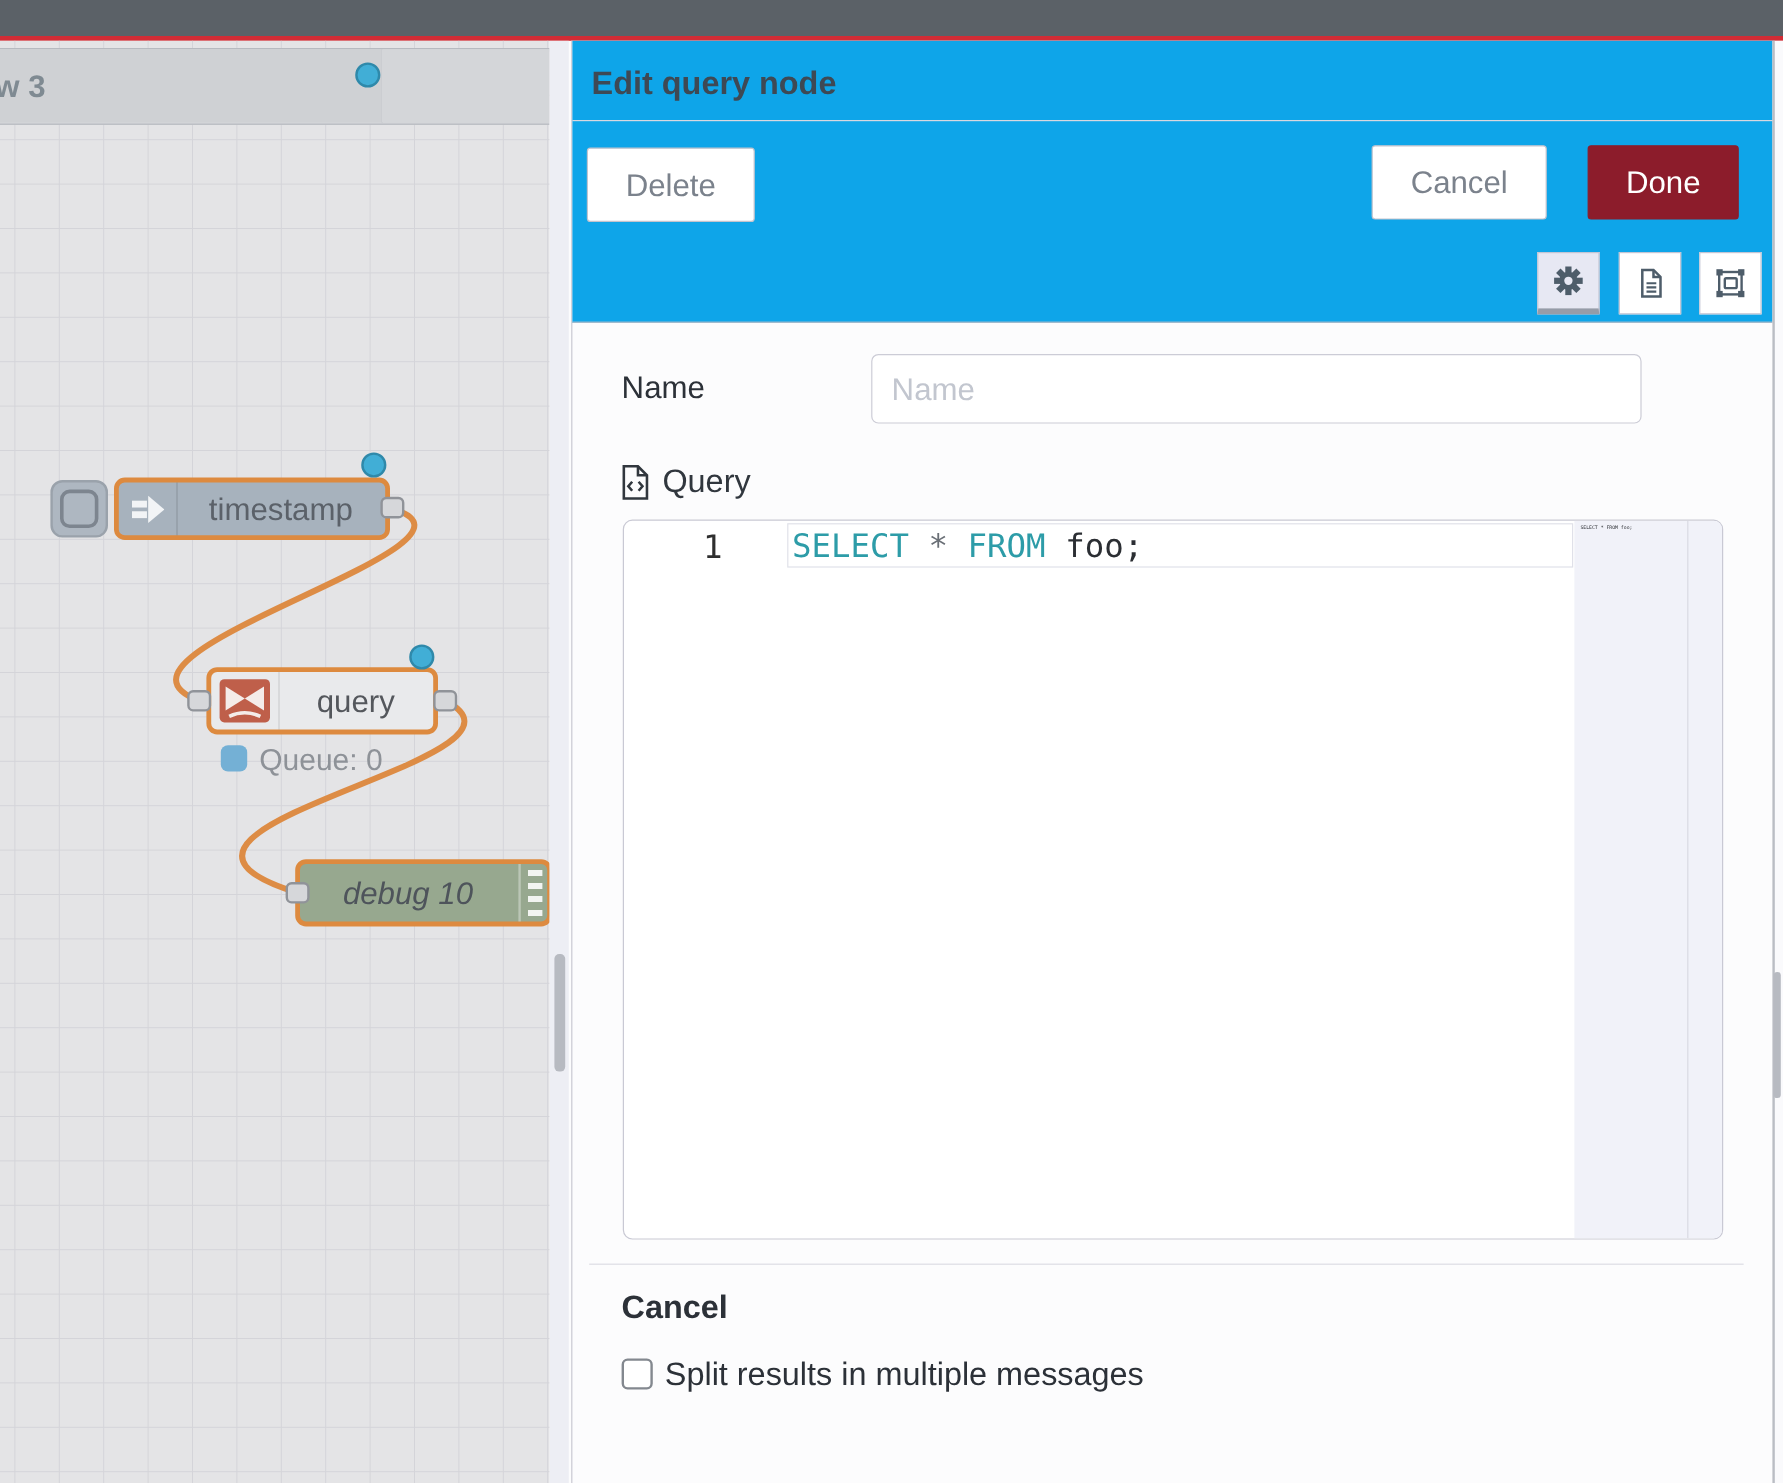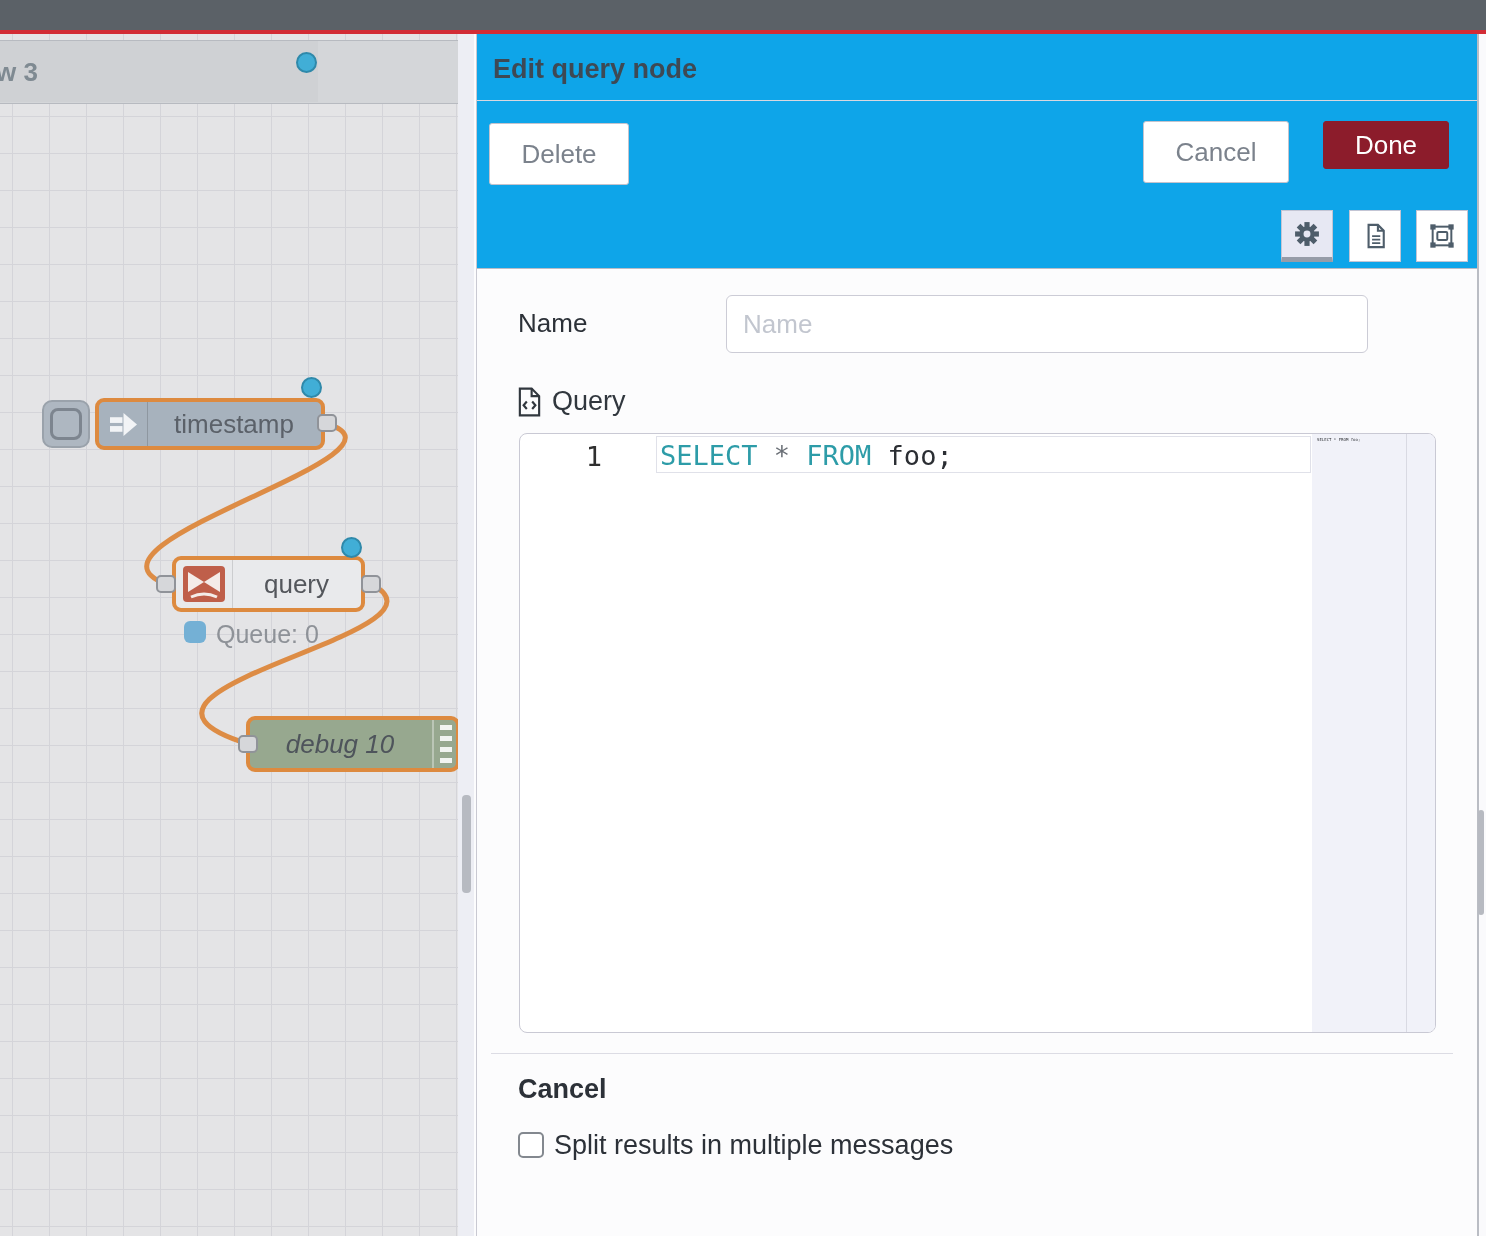--- a/index.html
+++ b/index.html
@@ -59,21 +59,21 @@
   #ws-scrollbar-thumb{position:absolute;left:4px;top:761px;width:9px;height:98px;background:#b7bac1;border-radius:4px;}
 
   
   #dialog{position:absolute;left:476px;top:34px;width:1001px;height:1202px;background:#fcfcfd;border-left:1px solid #c9c9d2;box-sizing:border-box;}
   #dialog-top{position:absolute;left:0;top:0;width:1001px;height:235px;background:#0ea5e9;border-bottom:1px solid #b9bcc6;box-sizing:border-box;}
   #dialog-title{position:absolute;left:16px;top:20px;font-size:27px;font-weight:bold;color:#3e4954;}
   #dialog-title-divider{position:absolute;left:0;top:66px;width:1001px;height:1px;background:#d8d8e0;}
   .btn{position:absolute;box-sizing:border-box;display:flex;align-items:center;justify-content:center;font-size:26px;border-radius:3px;cursor:pointer;text-align:center;}
   #btn-delete{left:12px;top:89px;width:140px;height:62px;background:#ffffff;border:1px solid #c3c3cd;color:#7b828c;}
   #btn-cancel{left:666px;top:87px;width:146px;height:62px;background:#ffffff;border:1px solid #c3c3cd;color:#7b828c;}
-  #btn-done{left:846px;top:87px;width:126px;height:48px;background:#8c1c2b;border:1px solid #8c1c2b;color:#ffffff;}
+  #btn-done{left:846px;top:87px;width:126px;height:62px;background:#8c1c2b;border:1px solid #8c1c2b;color:#ffffff;}
 
   #tab-properties{position:absolute;left:5px;top:171px;width:400px;height:65px;background:#fcfcfd;
     border:1px solid #b9bcc6;border-bottom:none;border-radius:5px 5px 0 0;box-sizing:border-box;
     display:flex;align-items:center;gap:14px;padding-left:32px;}
   #tab-properties .tab-text{font-size:26px;font-weight:bold;color:#3f4a55;}
   .editor-iconbtn{position:absolute;top:176px;width:52px;height:52px;box-sizing:border-box;background:#ffffff;border:1px solid #c3c5d4;display:flex;align-items:center;justify-content:center;color:#4e5d6a;}
   #btn-edit-properties{left:804px;background:#e7e8f3;border-bottom:5px solid #969ca8;}
   #btn-edit-description{left:872px;}
   #btn-edit-appearance{left:939px;}
 

